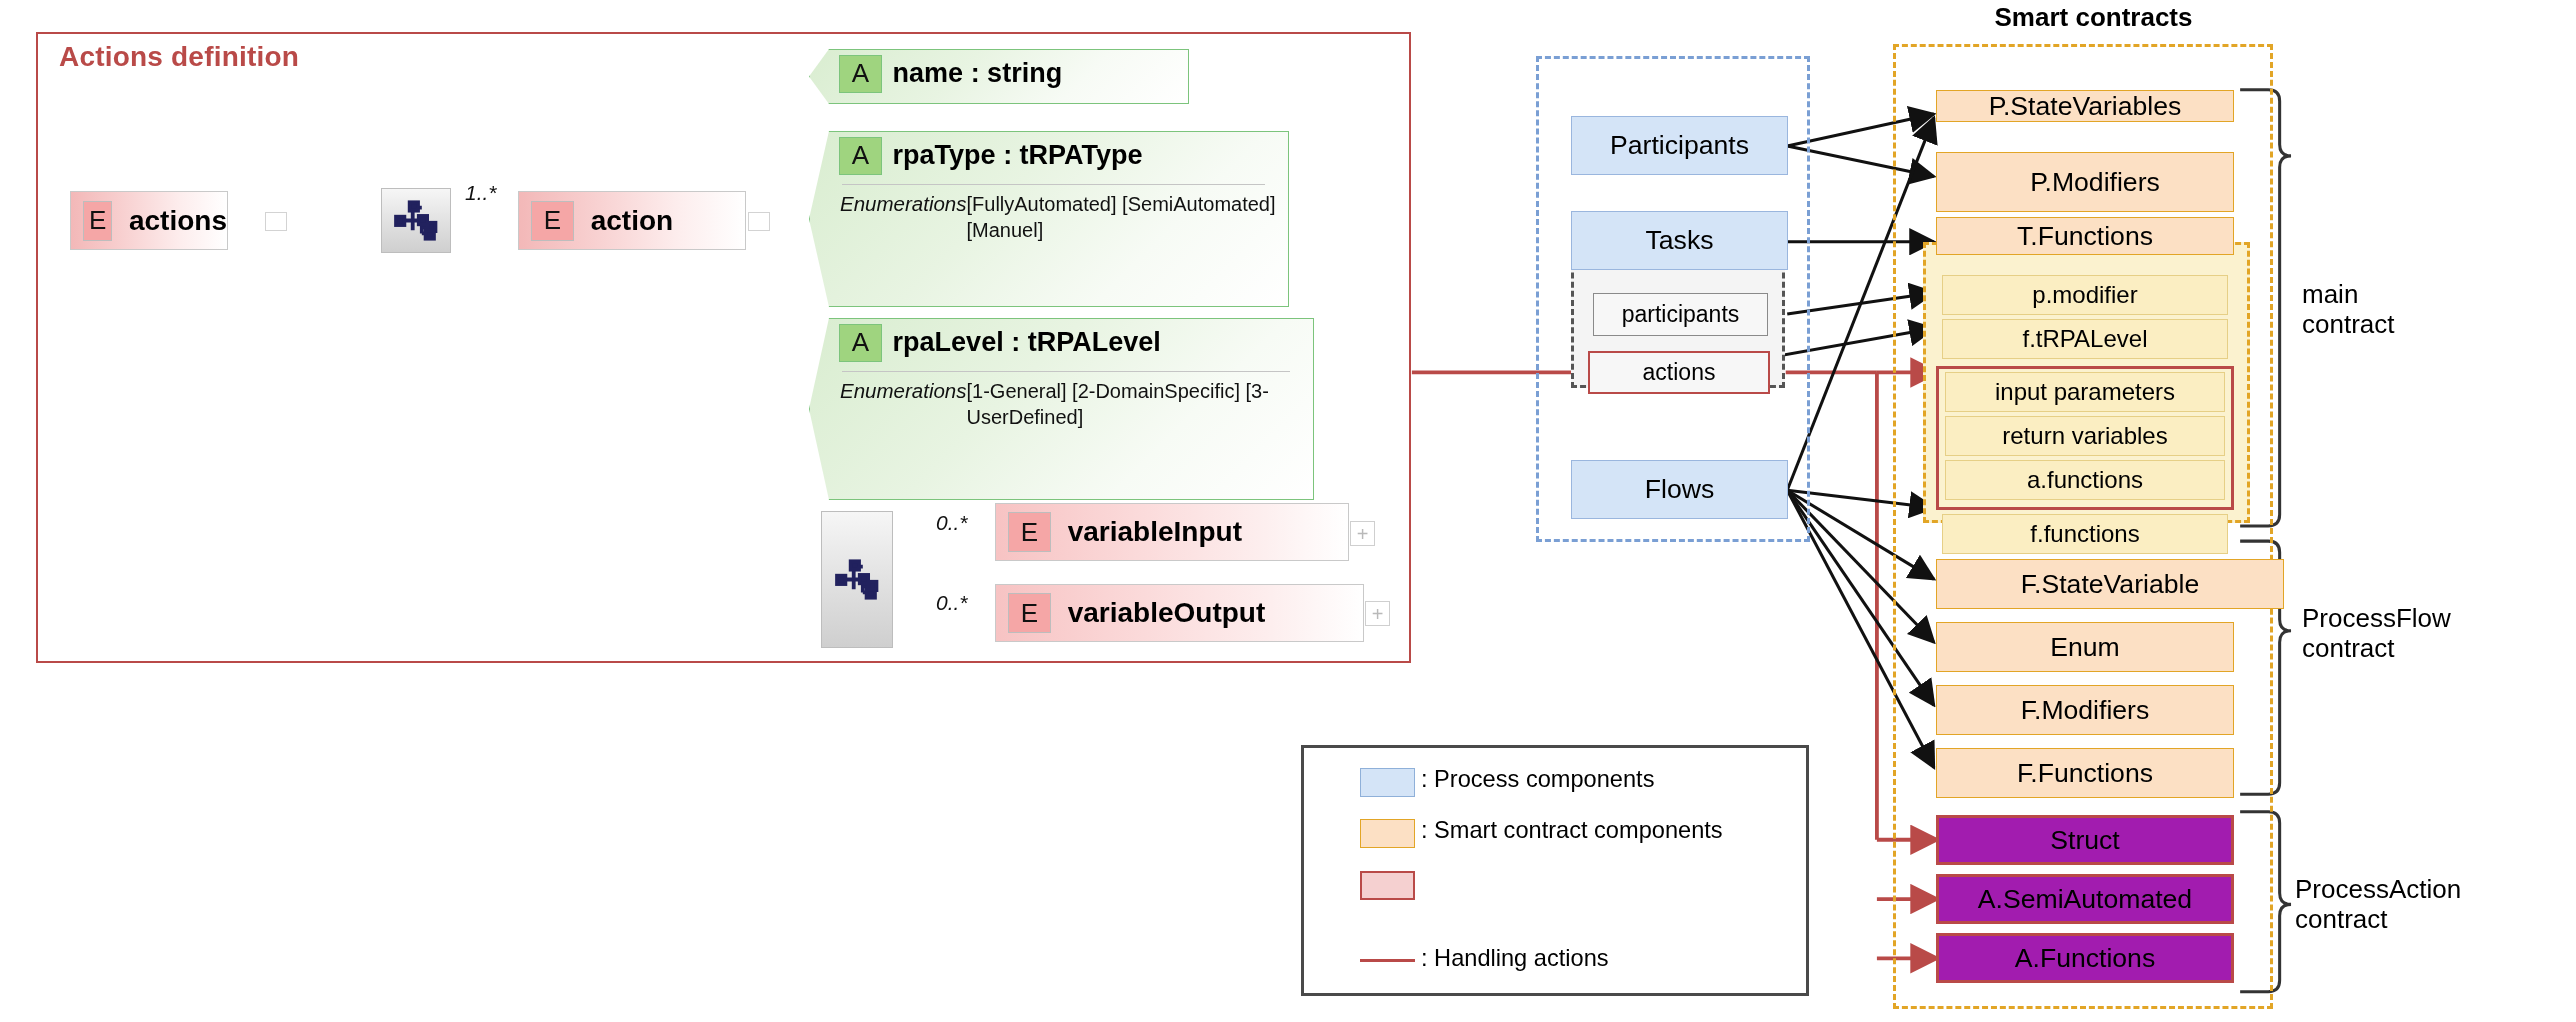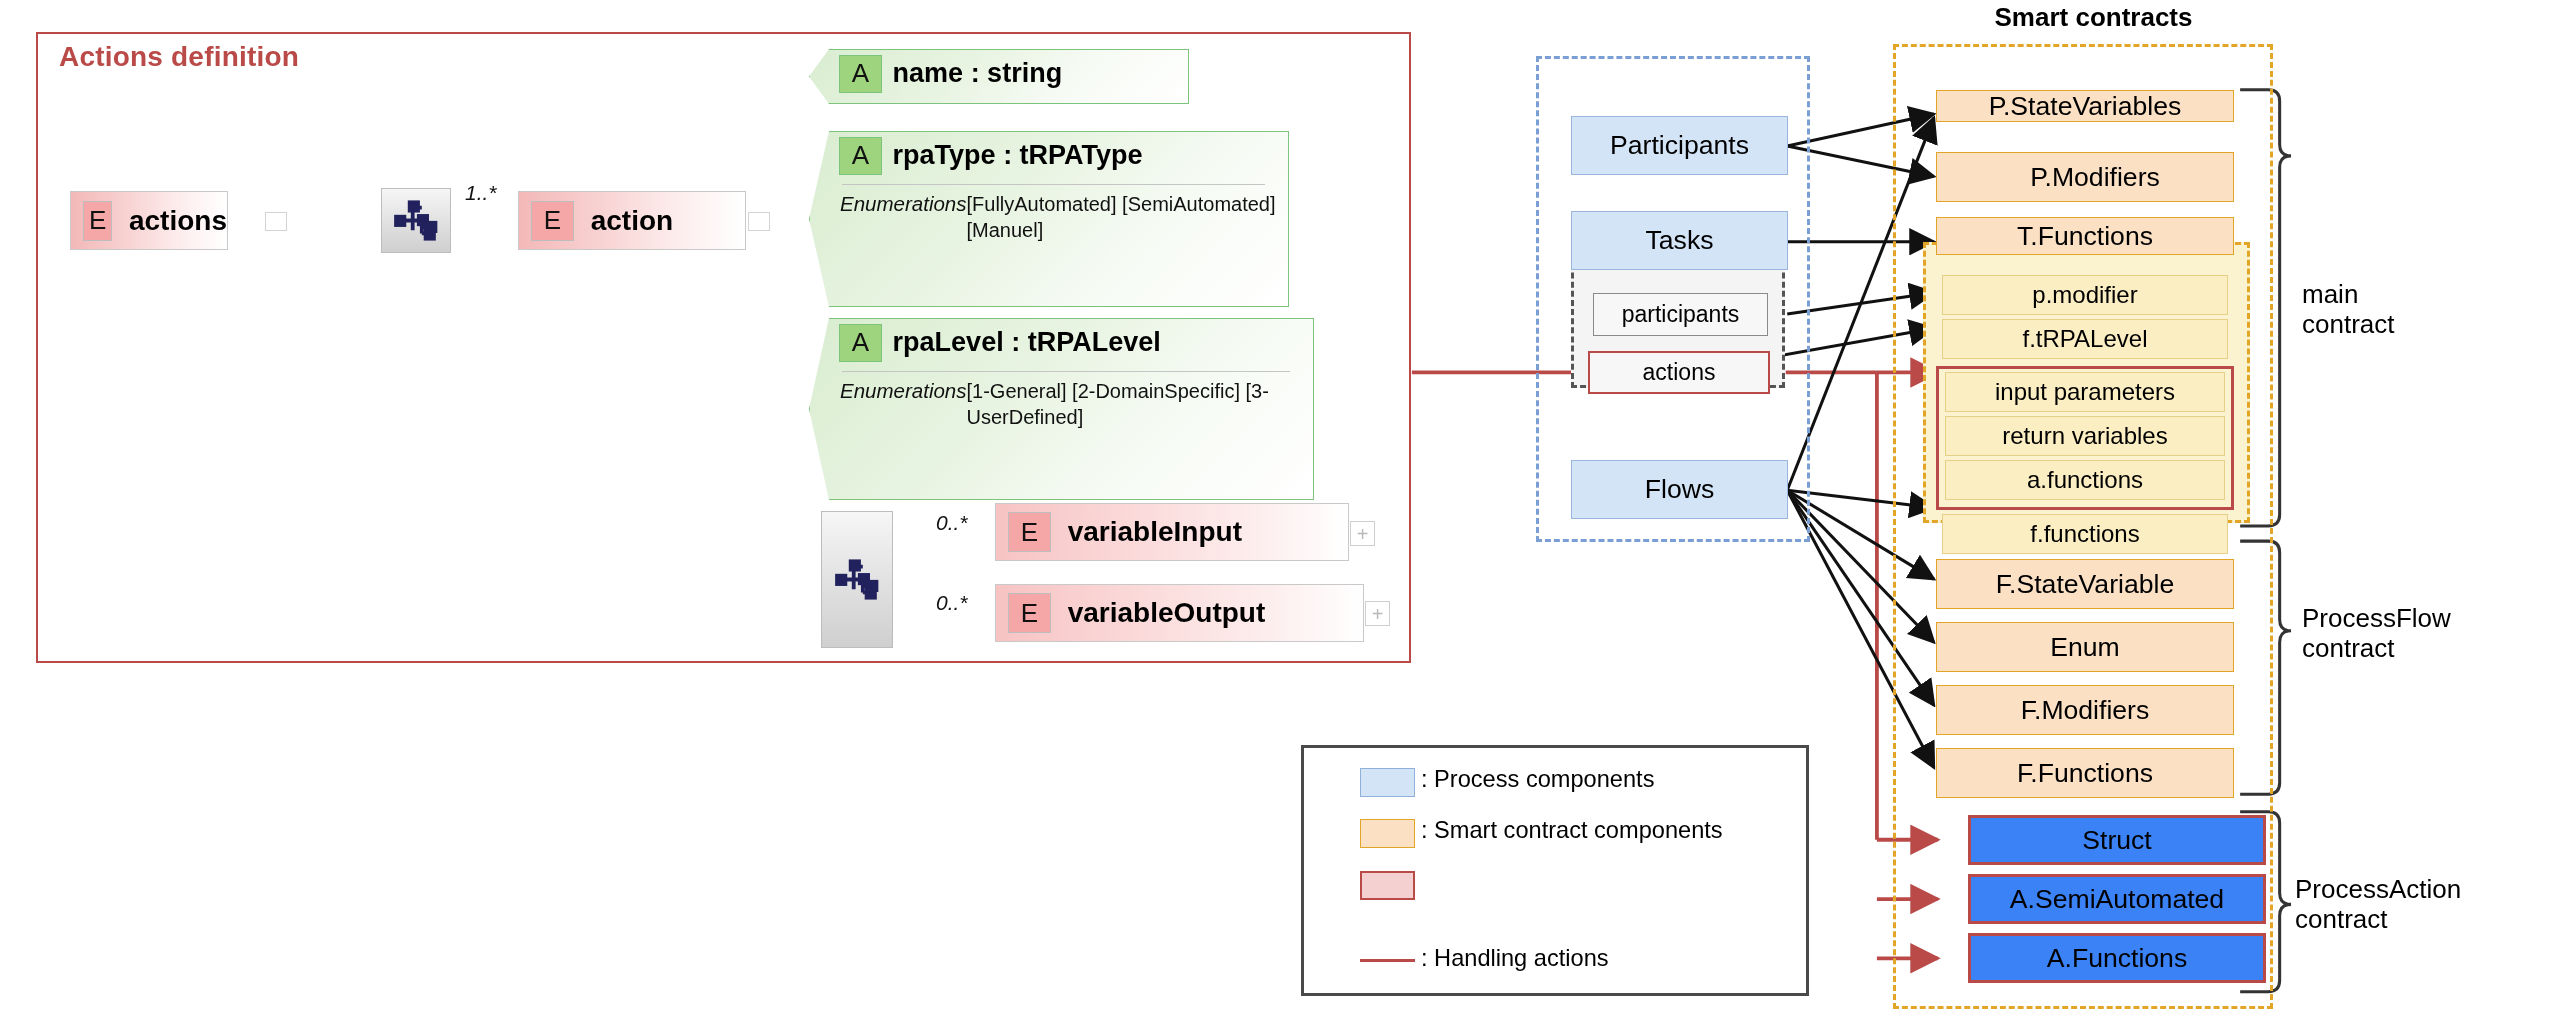--- a/index.html
+++ b/index.html
@@ -109,22 +109,22 @@
     border:3px dashed #e2a526;background:#fbf2cf;box-sizing:border-box;
   }
   .ybox{
     position:absolute;box-sizing:border-box;border:1.5px solid #e2a526;
     background:#fce0c4;display:flex;align-items:center;justify-content:center;
     font-size:26.6px;color:#000;
   }
   .ybox.pale{background:#fbeec2;border:1.5px solid #e6cf86;font-size:24px;}
   .rbox{
     position:absolute;box-sizing:border-box;border:3px solid #b94a48;
-    background:#3b82f6;display:flex;align-items:center;justify-content:center;
-    font-size:26.6px;color:#000;margin-left:32px;
+    background:#a21caf;display:flex;align-items:center;justify-content:center;
+    font-size:26.6px;color:#000;
   }
   .redgroup{
     position:absolute;left:1936px;top:366px;width:298px;height:144px;
     border:3px solid #b94a48;box-sizing:border-box;background:transparent;
   }
 
   .cname{position:absolute;font-size:26px;color:#000;line-height:1.15;}
 
   
   .legend{
@@ -308,31 +308,31 @@
   <div class="subbox redline" style="left:1588px;top:351px;width:182px;height:43px;">actions</div>
 
   <div class="pbox" style="left:1571px;top:460px;width:217px;height:59px;">Flows</div>
 
   <div class="sc-title">Smart contracts</div>
   <div class="sc-box"></div>
   <div class="sc-inner"></div>
   <div class="redgroup"></div>
 
   <div class="ybox" style="left:1936px;top:90px;width:298px;height:32px;">P.StateVariables</div>
-  <div class="ybox" style="left:1936px;top:152px;width:298px;height:50px;padding-left:20px;">P.Modifiers</div>
+  <div class="ybox" style="left:1936px;top:152px;width:298px;height:60px;padding-left:20px;">P.Modifiers</div>
   <div class="ybox" style="left:1936px;top:217px;width:298px;height:38px;">T.Functions</div>
 
   <div class="ybox pale" style="left:1942px;top:275px;width:286px;height:40px;">p.modifier</div>
   <div class="ybox pale" style="left:1942px;top:319px;width:286px;height:40px;">f.tRPALevel</div>
   <div class="ybox pale" style="left:1945px;top:372px;width:280px;height:40px;">input parameters</div>
   <div class="ybox pale" style="left:1945px;top:416px;width:280px;height:40px;">return variables</div>
   <div class="ybox pale" style="left:1945px;top:460px;width:280px;height:40px;">a.functions</div>
   <div class="ybox pale" style="left:1942px;top:514px;width:286px;height:40px;">f.functions</div>
 
-  <div class="ybox" style="left:1936px;top:559px;width:298px;height:50px;">F.StateVariable</div>
+  <div class="ybox" style="left:1936px;top:559px;width:348px;height:50px;">F.StateVariable</div>
   <div class="ybox" style="left:1936px;top:622px;width:298px;height:50px;">Enum</div>
   <div class="ybox" style="left:1936px;top:685px;width:298px;height:50px;">F.Modifiers</div>
   <div class="ybox" style="left:1936px;top:748px;width:298px;height:50px;">F.Functions</div>
 
   <div class="rbox" style="left:1936px;top:815px;width:298px;height:50px;">Struct</div>
   <div class="rbox" style="left:1936px;top:874px;width:298px;height:50px;">A.SemiAutomated</div>
   <div class="rbox" style="left:1936px;top:933px;width:298px;height:50px;">A.Functions</div>
 
   <div class="cname" style="left:2302px;top:280px;white-space:pre-line;">main
 contract</div>

